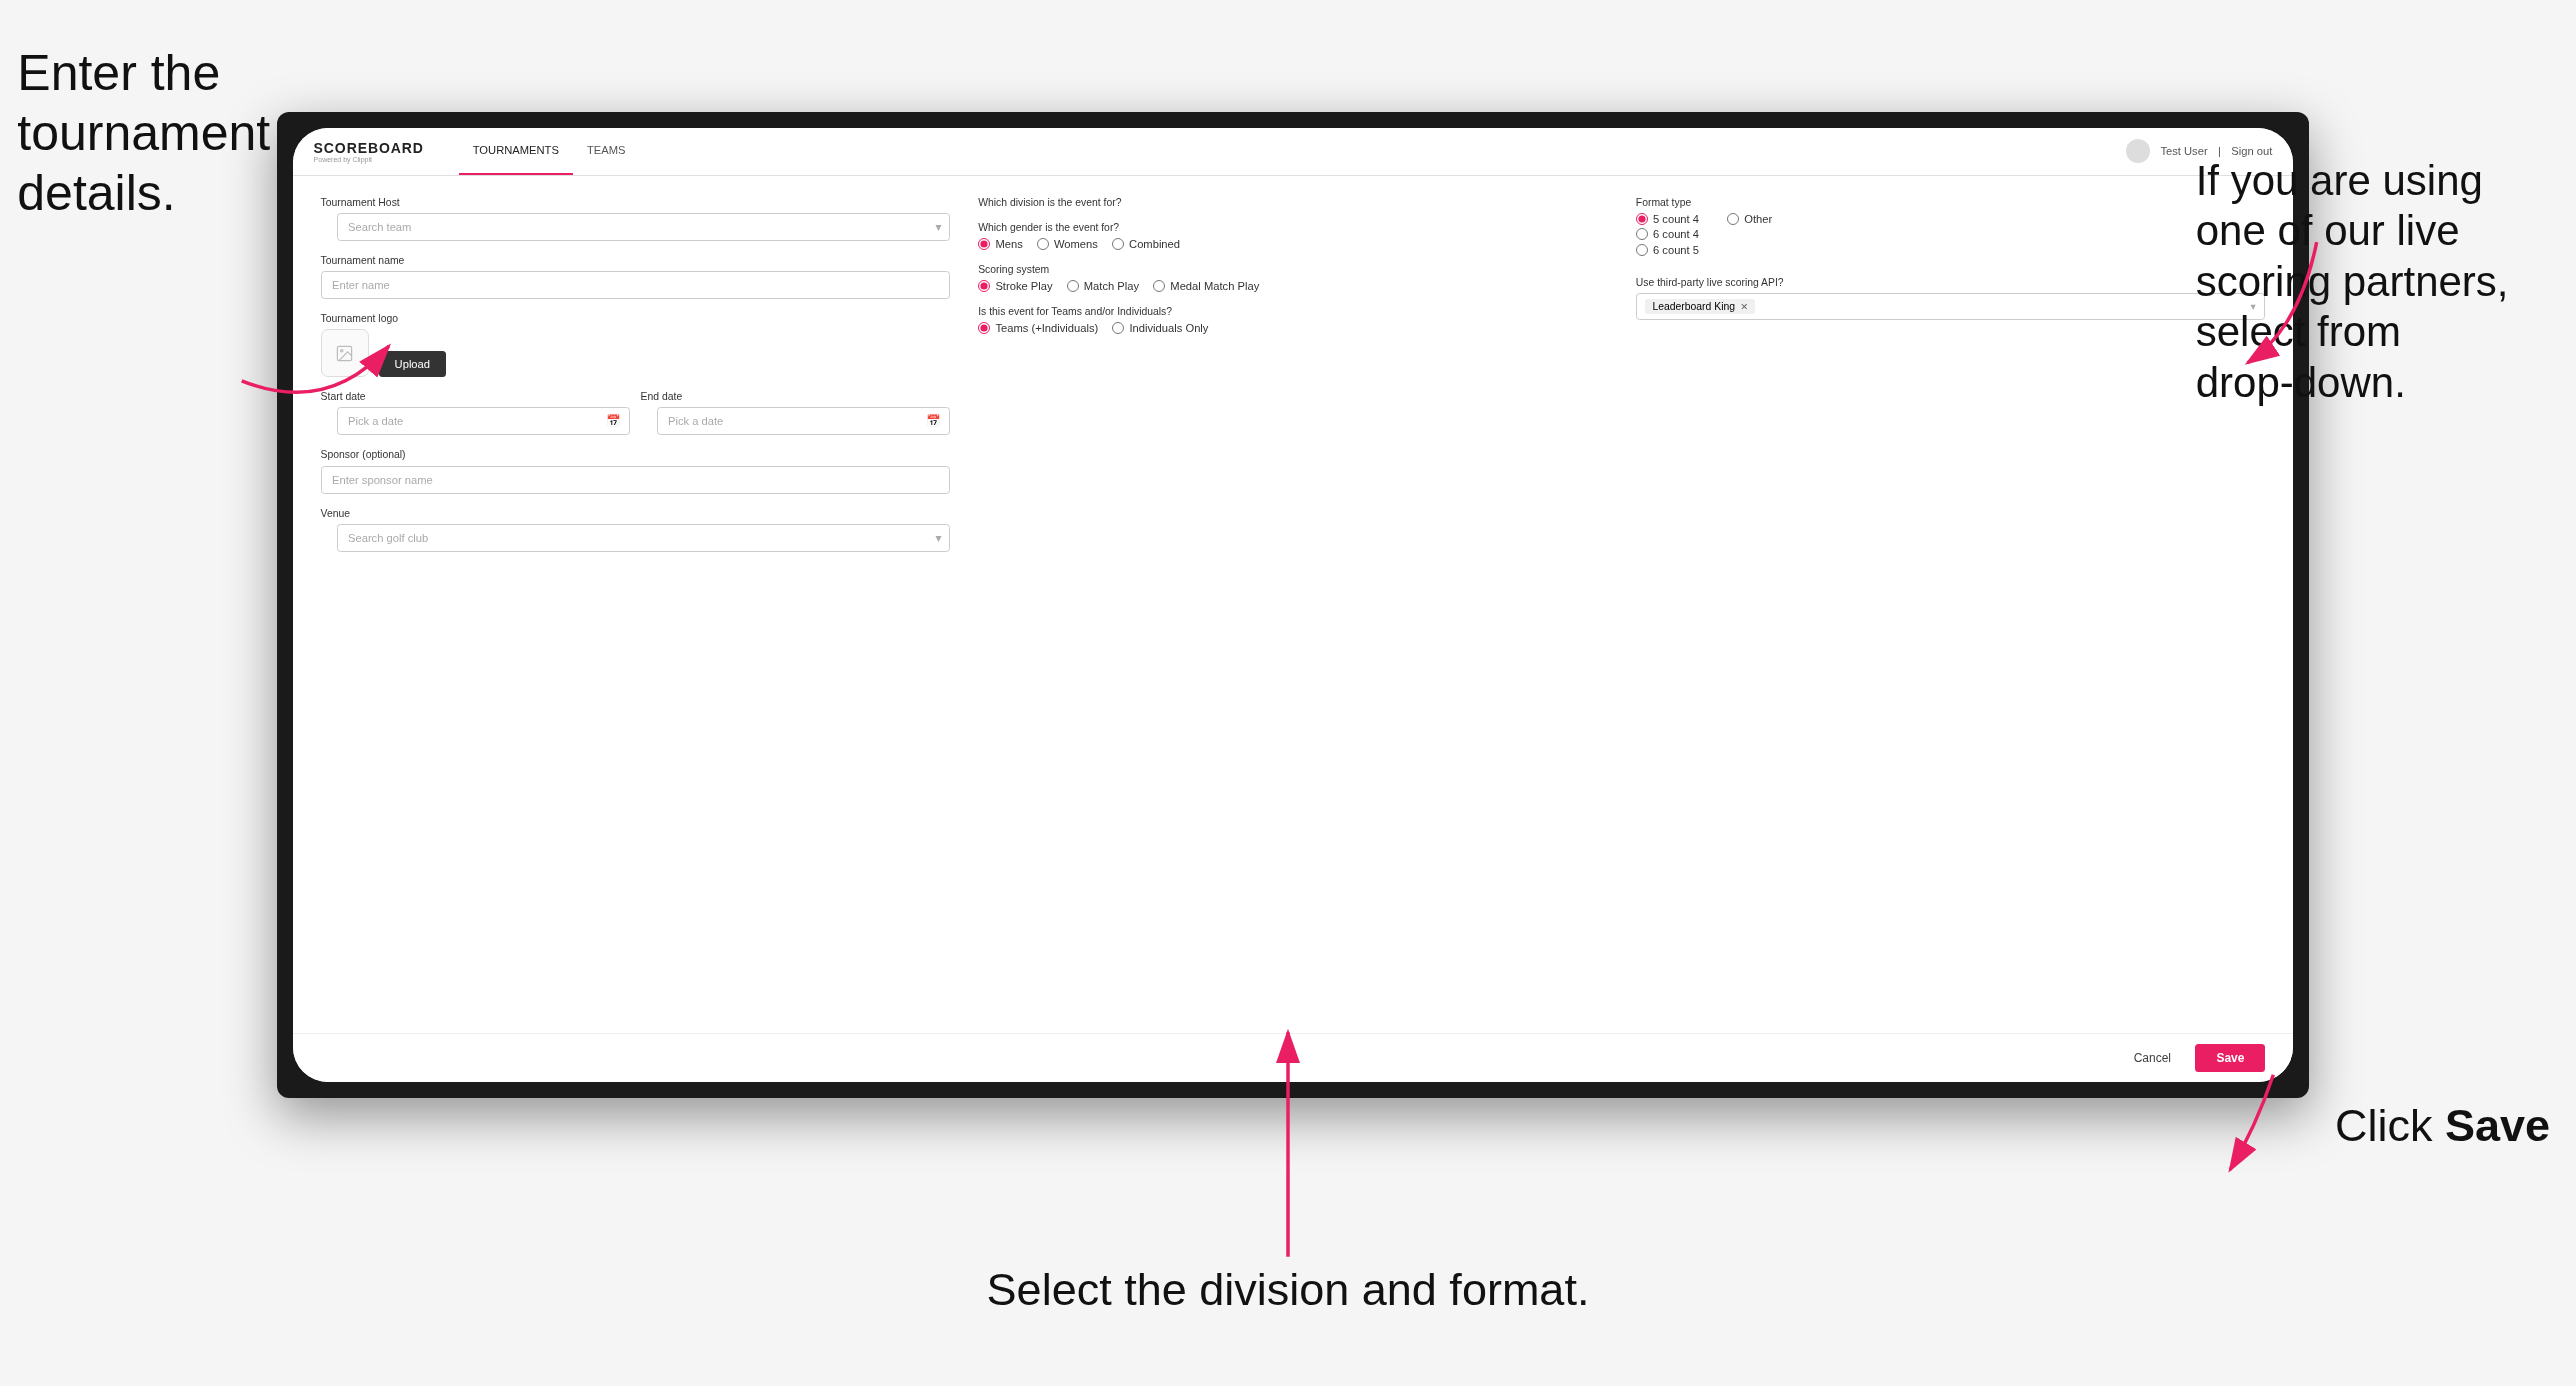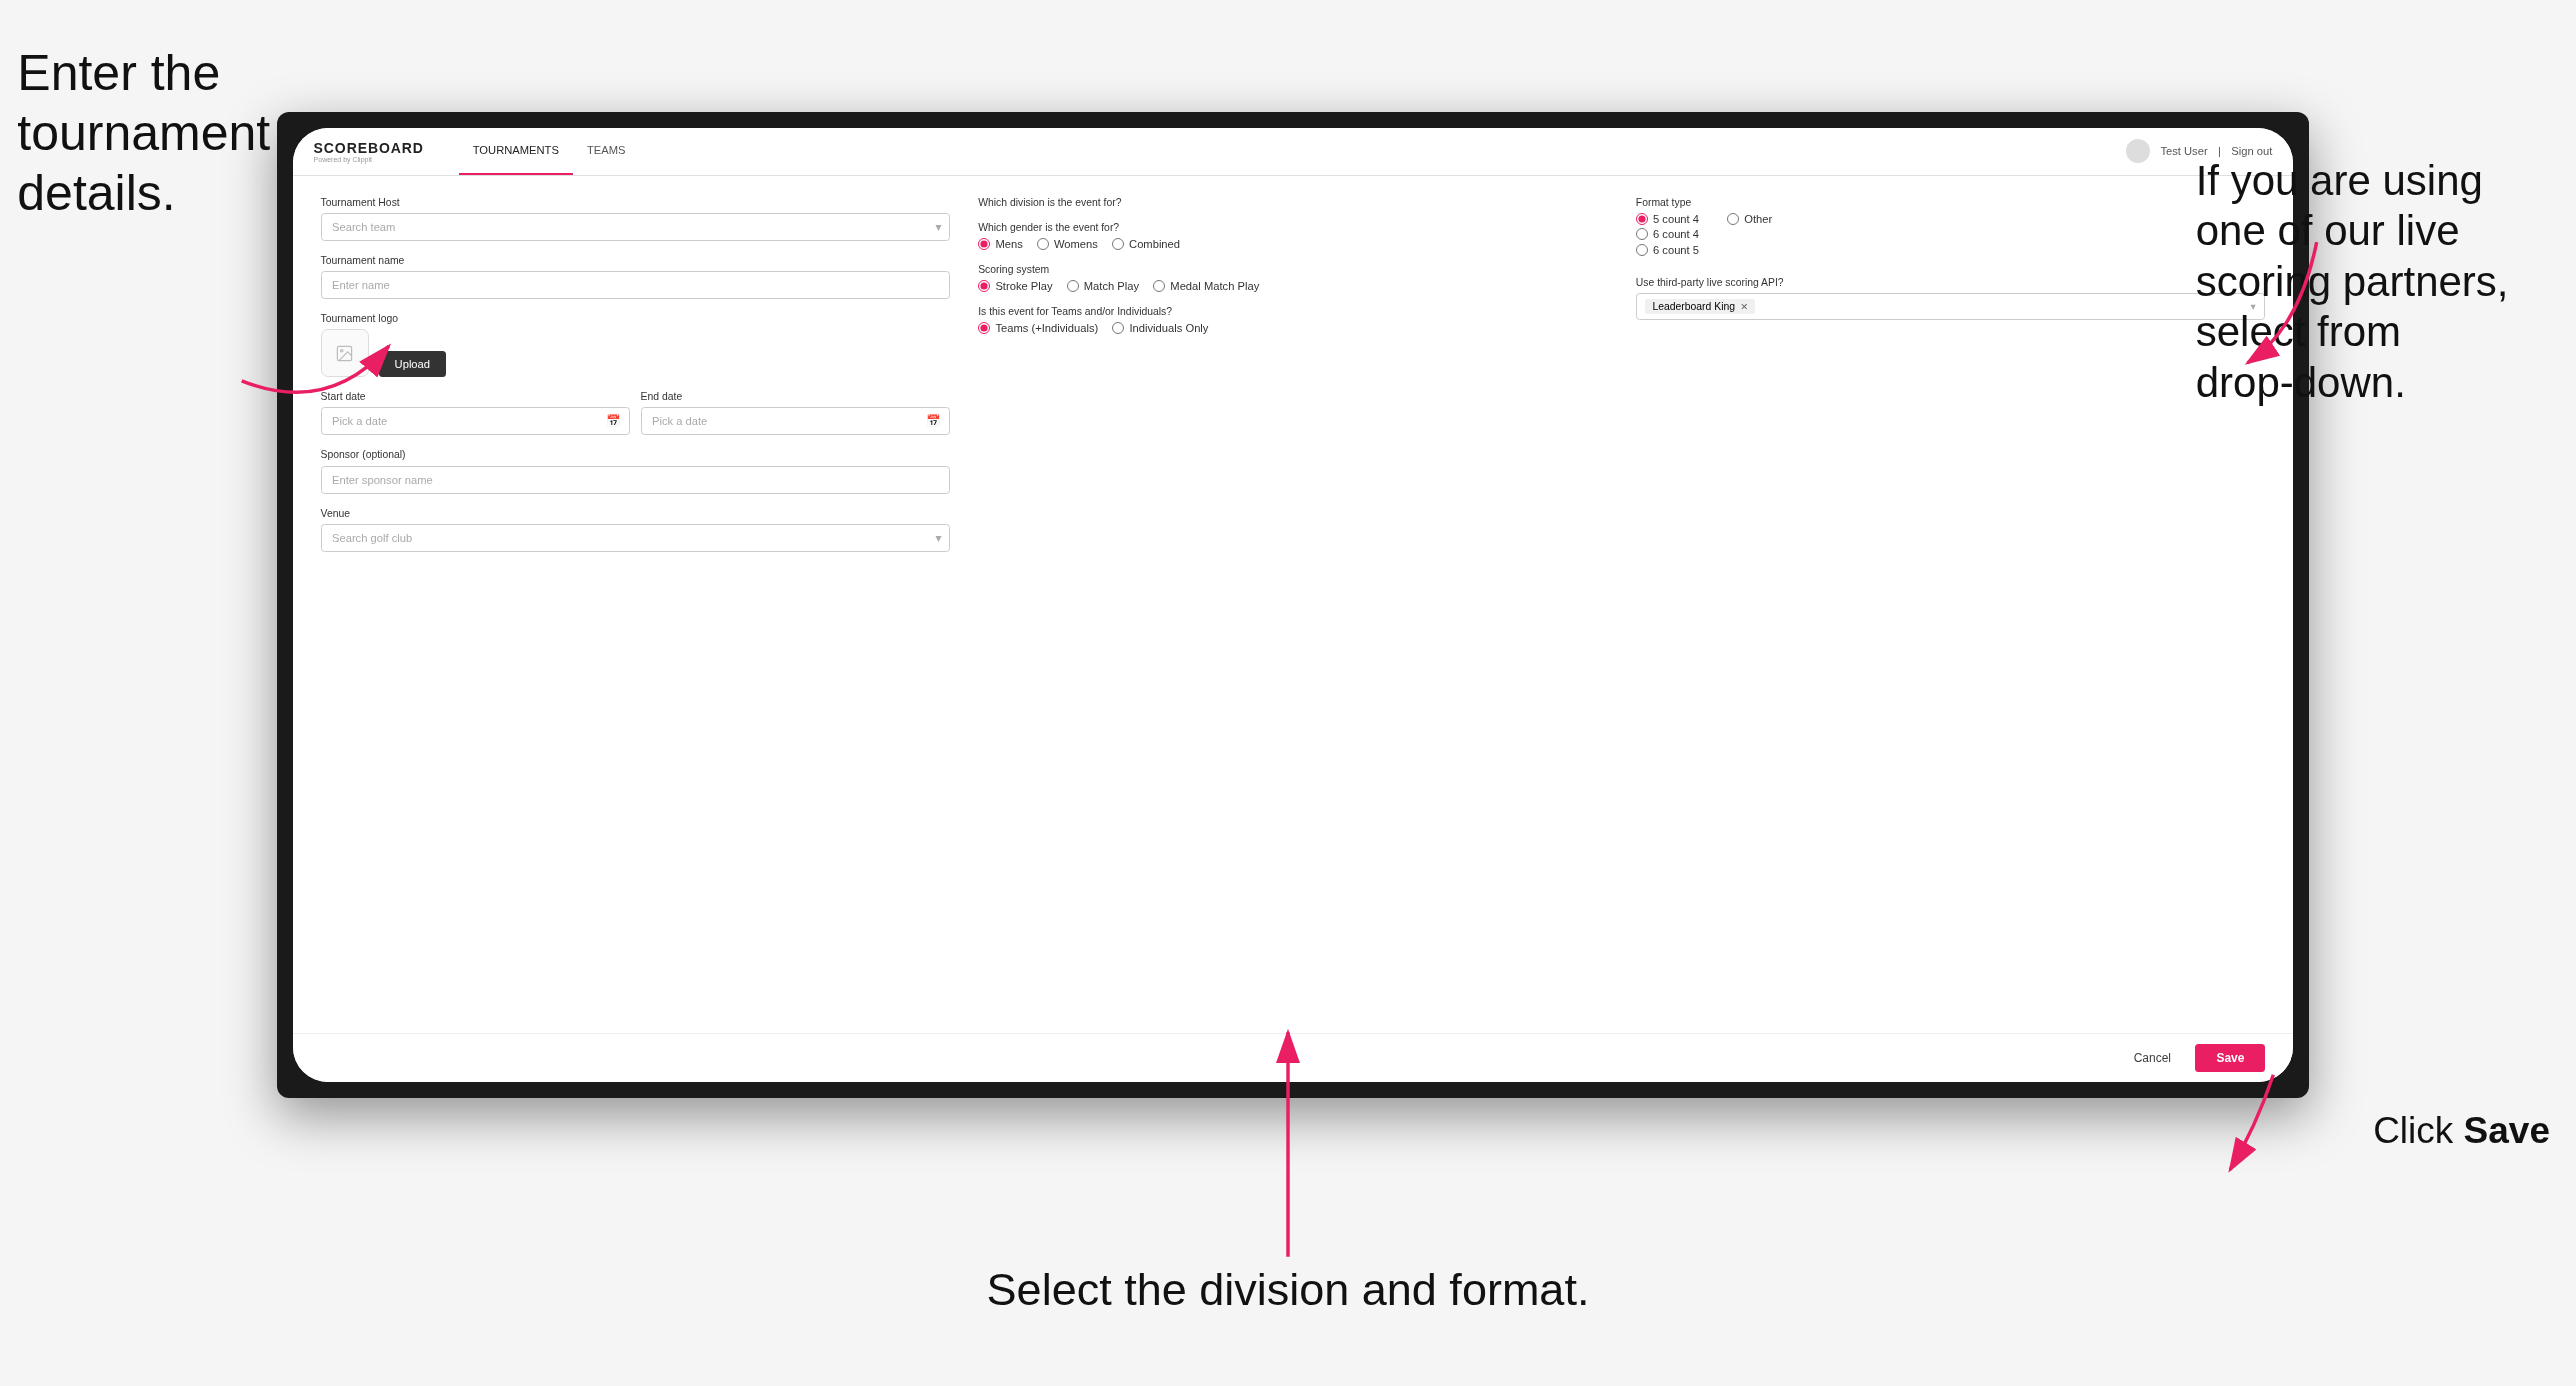--- a/index.html
+++ b/index.html
@@ -31,21 +31,21 @@
       top: 156px;
       right: 17.3px;
       text-align: left;
       font-size: 42px;
       width: 363px;
     }
 
     #ann-save {
       bottom: 233px;
       right: 26px;
-      font-size: 37px;
+      font-size: 45px;
     }
 
     #ann-division {
       bottom: 69px;
       left: 50%;
       transform: translateX(-50%);
       font-size: 45px;
       white-space: nowrap;
     }
 
@@ -225,20 +225,21 @@
       width: 100%;
       outline: none;
     }
 
     .field-input::placeholder {
       color: #aaa;
     }
 
     .field-input-with-icon {
       position: relative;
+      margin-left: 16px;
     }
 
     .field-input-with-icon .field-input {
       padding-right: 28px;
     }
 
     .input-icon {
       position: absolute;
       right: 8.6px;
       top: 50%;

